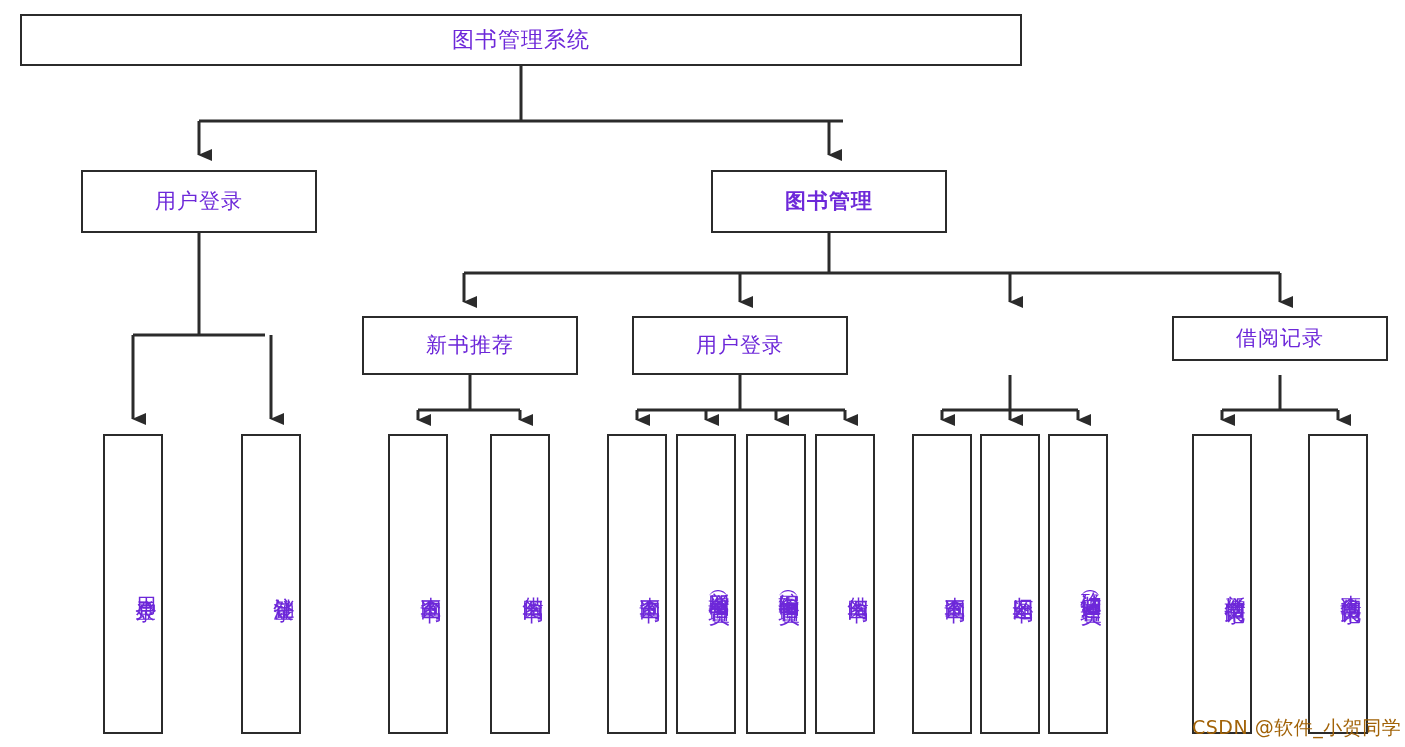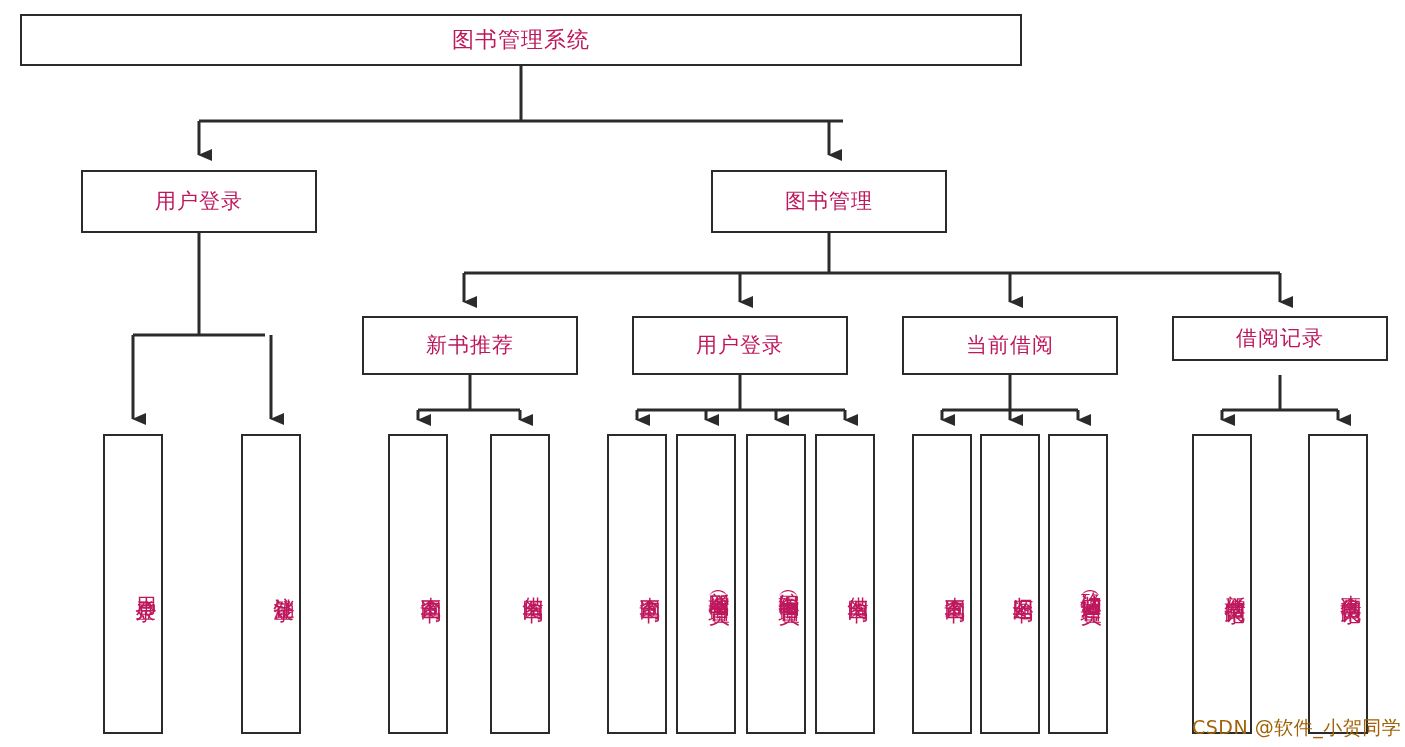--- a/index.html
+++ b/index.html
@@ -26,21 +26,21 @@
     pointer-events: none;
   }
   .node {
     position: absolute;
     box-sizing: border-box;
     border: 2px solid #2b2b2b;
     background: #ffffff;
     display: flex;
     align-items: center;
     justify-content: center;
-    color: #be185d;
+    color: #6d28d9;
     text-align: center;
   }
   .node.horiz {
     font-size: 21px;
     letter-spacing: 1px;
     line-height: 1.2;
   }
   .node.root {
     font-size: 22px;
   }
@@ -128,33 +128,30 @@
     </g>
   </svg>
 
   <div class="node horiz root" style="left:20px; top:14px; width:1002px; height:52px;">
     <span>图书管理系统</span>
   </div>
 
   <div class="node horiz" style="left:81px; top:170px; width:236px; height:63px;">
     <span>用户登录</span>
   </div>
-  <div class="node horiz" style="left:711px; top:170px; width:236px; height:63px;">
+  <div class="node horiz" style="left:711px; top:170px; width:236px; height:63px;font-weight:bold;">
     <span>图书管理</span>
   </div>
 
   <div class="node horiz" style="left:362px; top:316px; width:216px; height:59px;">
     <span>新书推荐</span>
   </div>
   <div class="node horiz" style="left:632px; top:316px; width:216px; height:59px;">
     <span>用户登录</span>
   </div>
-  <div class="node horiz" style="left:902px; top:316px; width:216px; height:59px;">
-    <span>当前借阅</span>
-  </div>
   <div class="node horiz" style="left:1172px; top:316px; width:216px; height:45px;">
     <span>借阅记录</span>
   </div>
 
   <div class="node leaf" style="left:103px; top:434px; width:60px; height:300px;">
     <span class="leaf-text">用户登录</span>
   </div>
   <div class="node leaf" style="left:241px; top:434px; width:60px; height:300px;">
     <span class="leaf-text">注销登录</span>
   </div>

